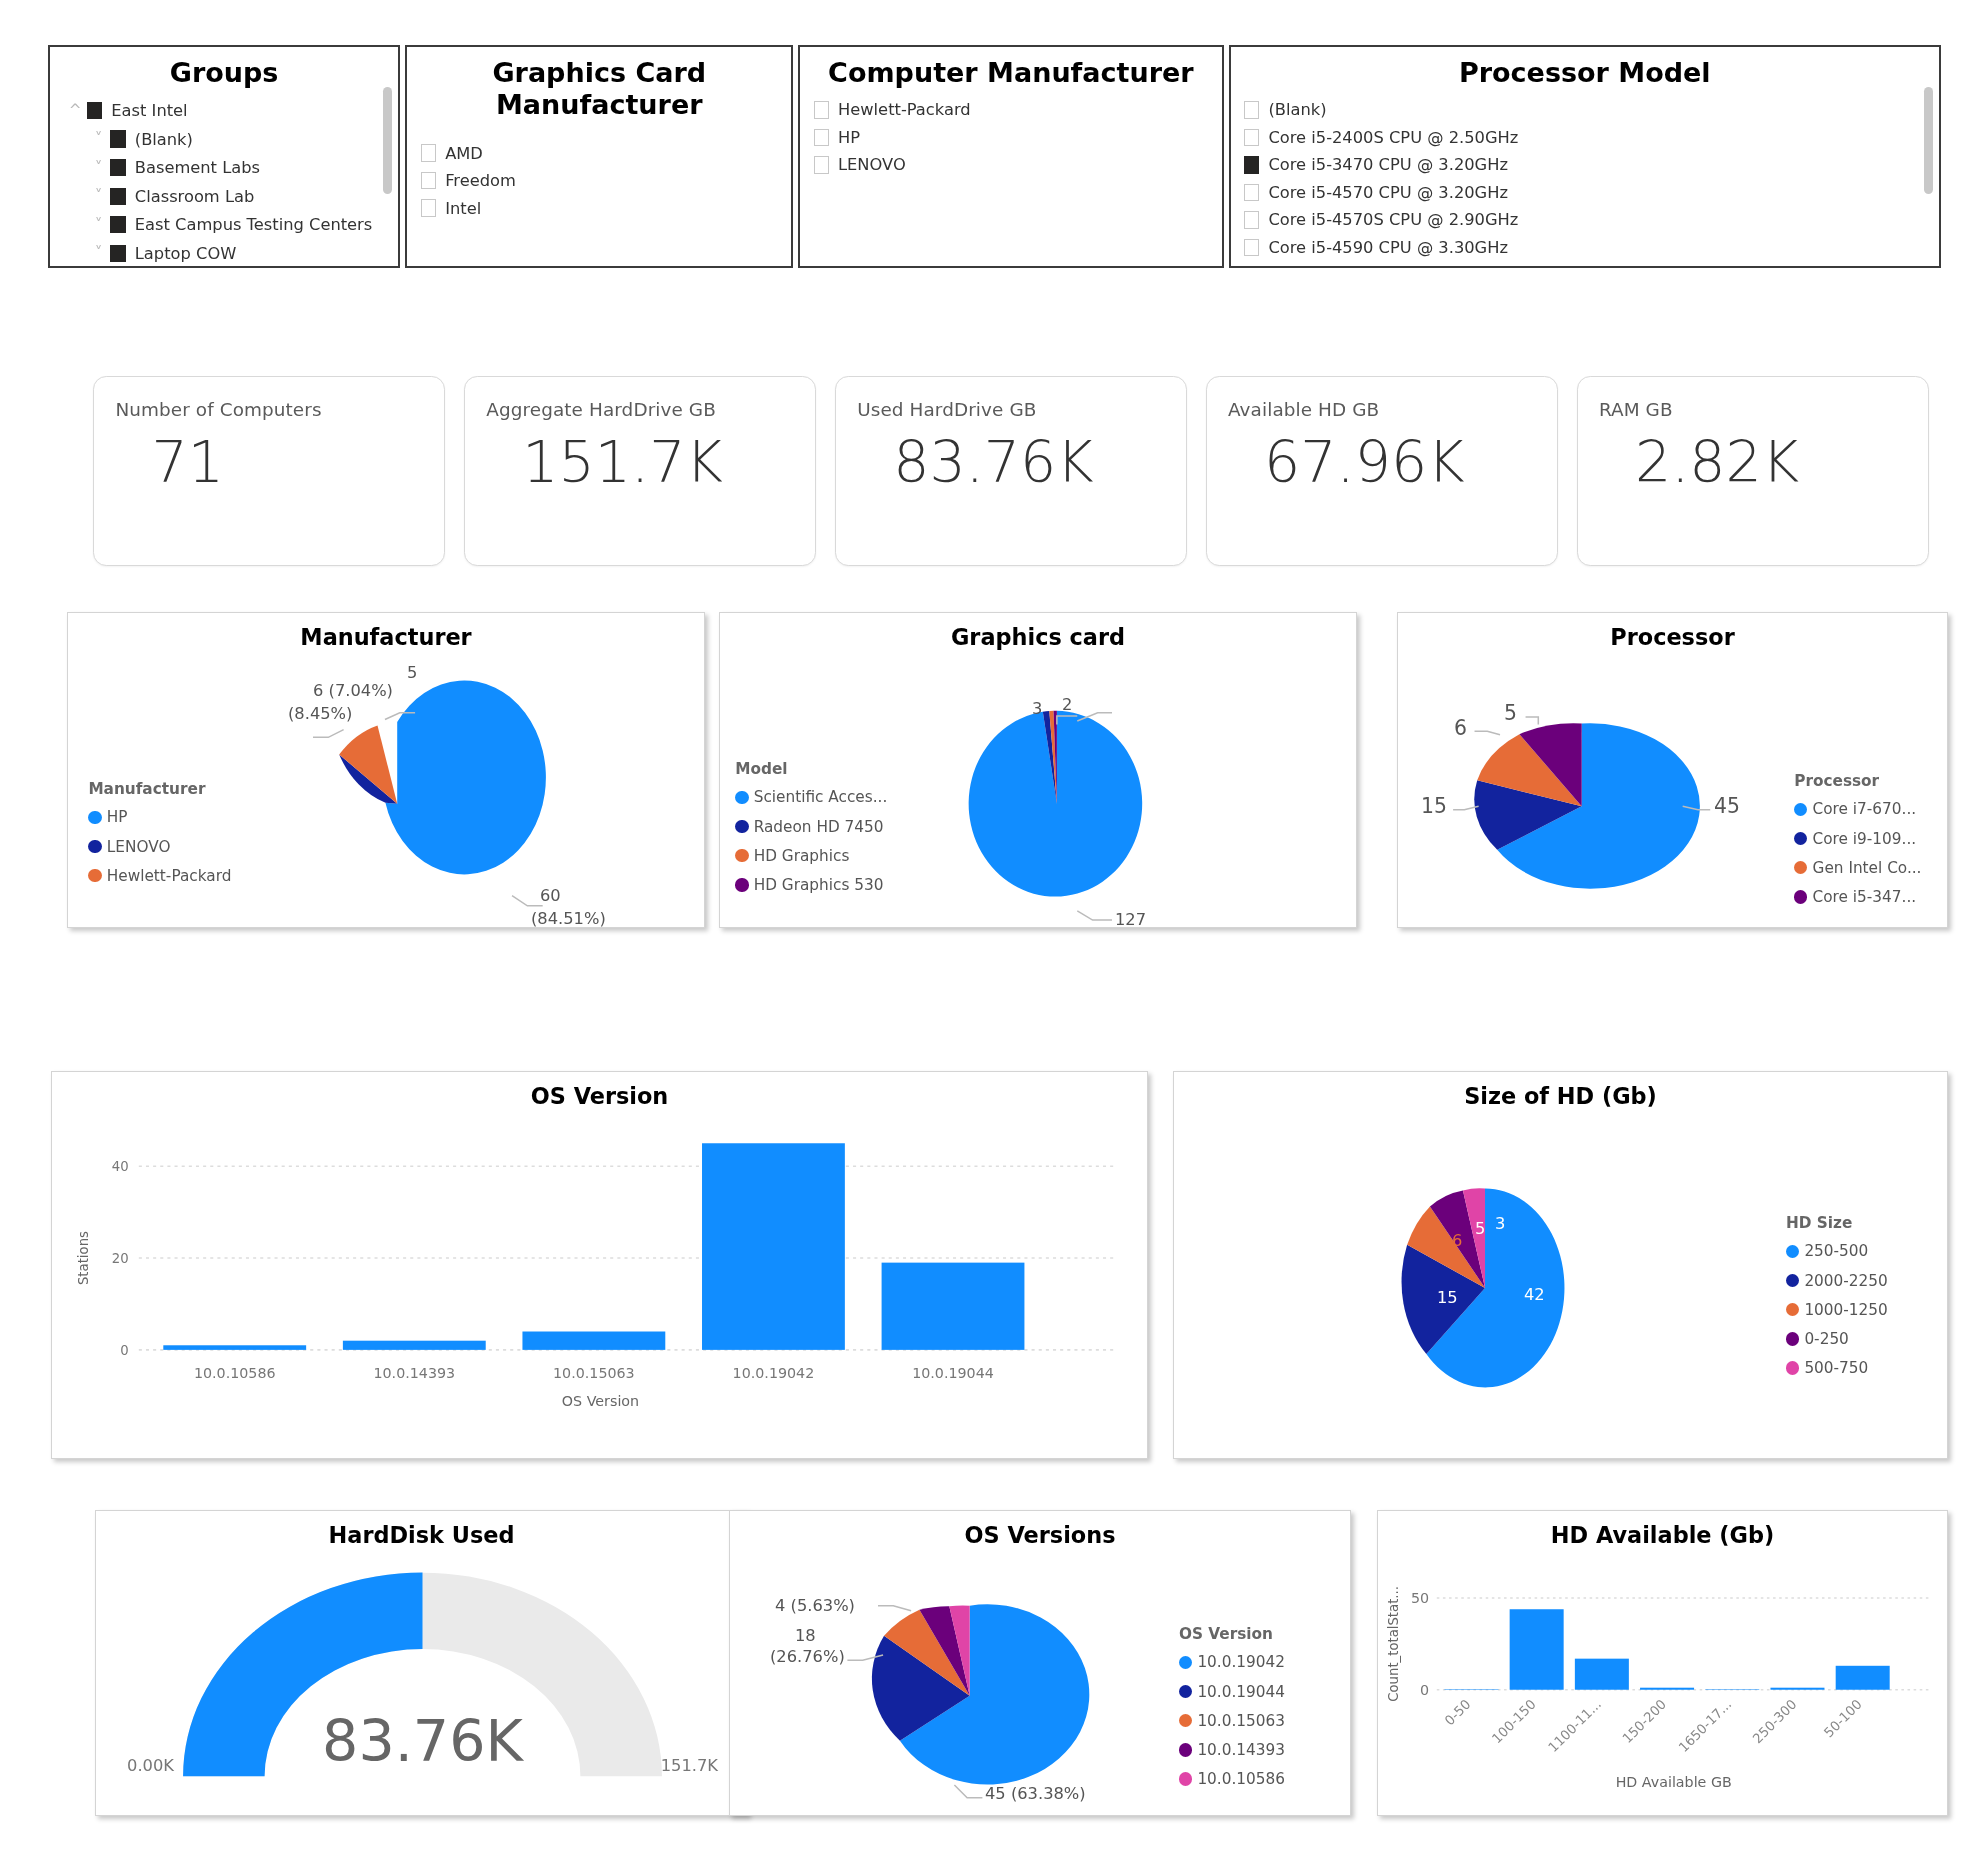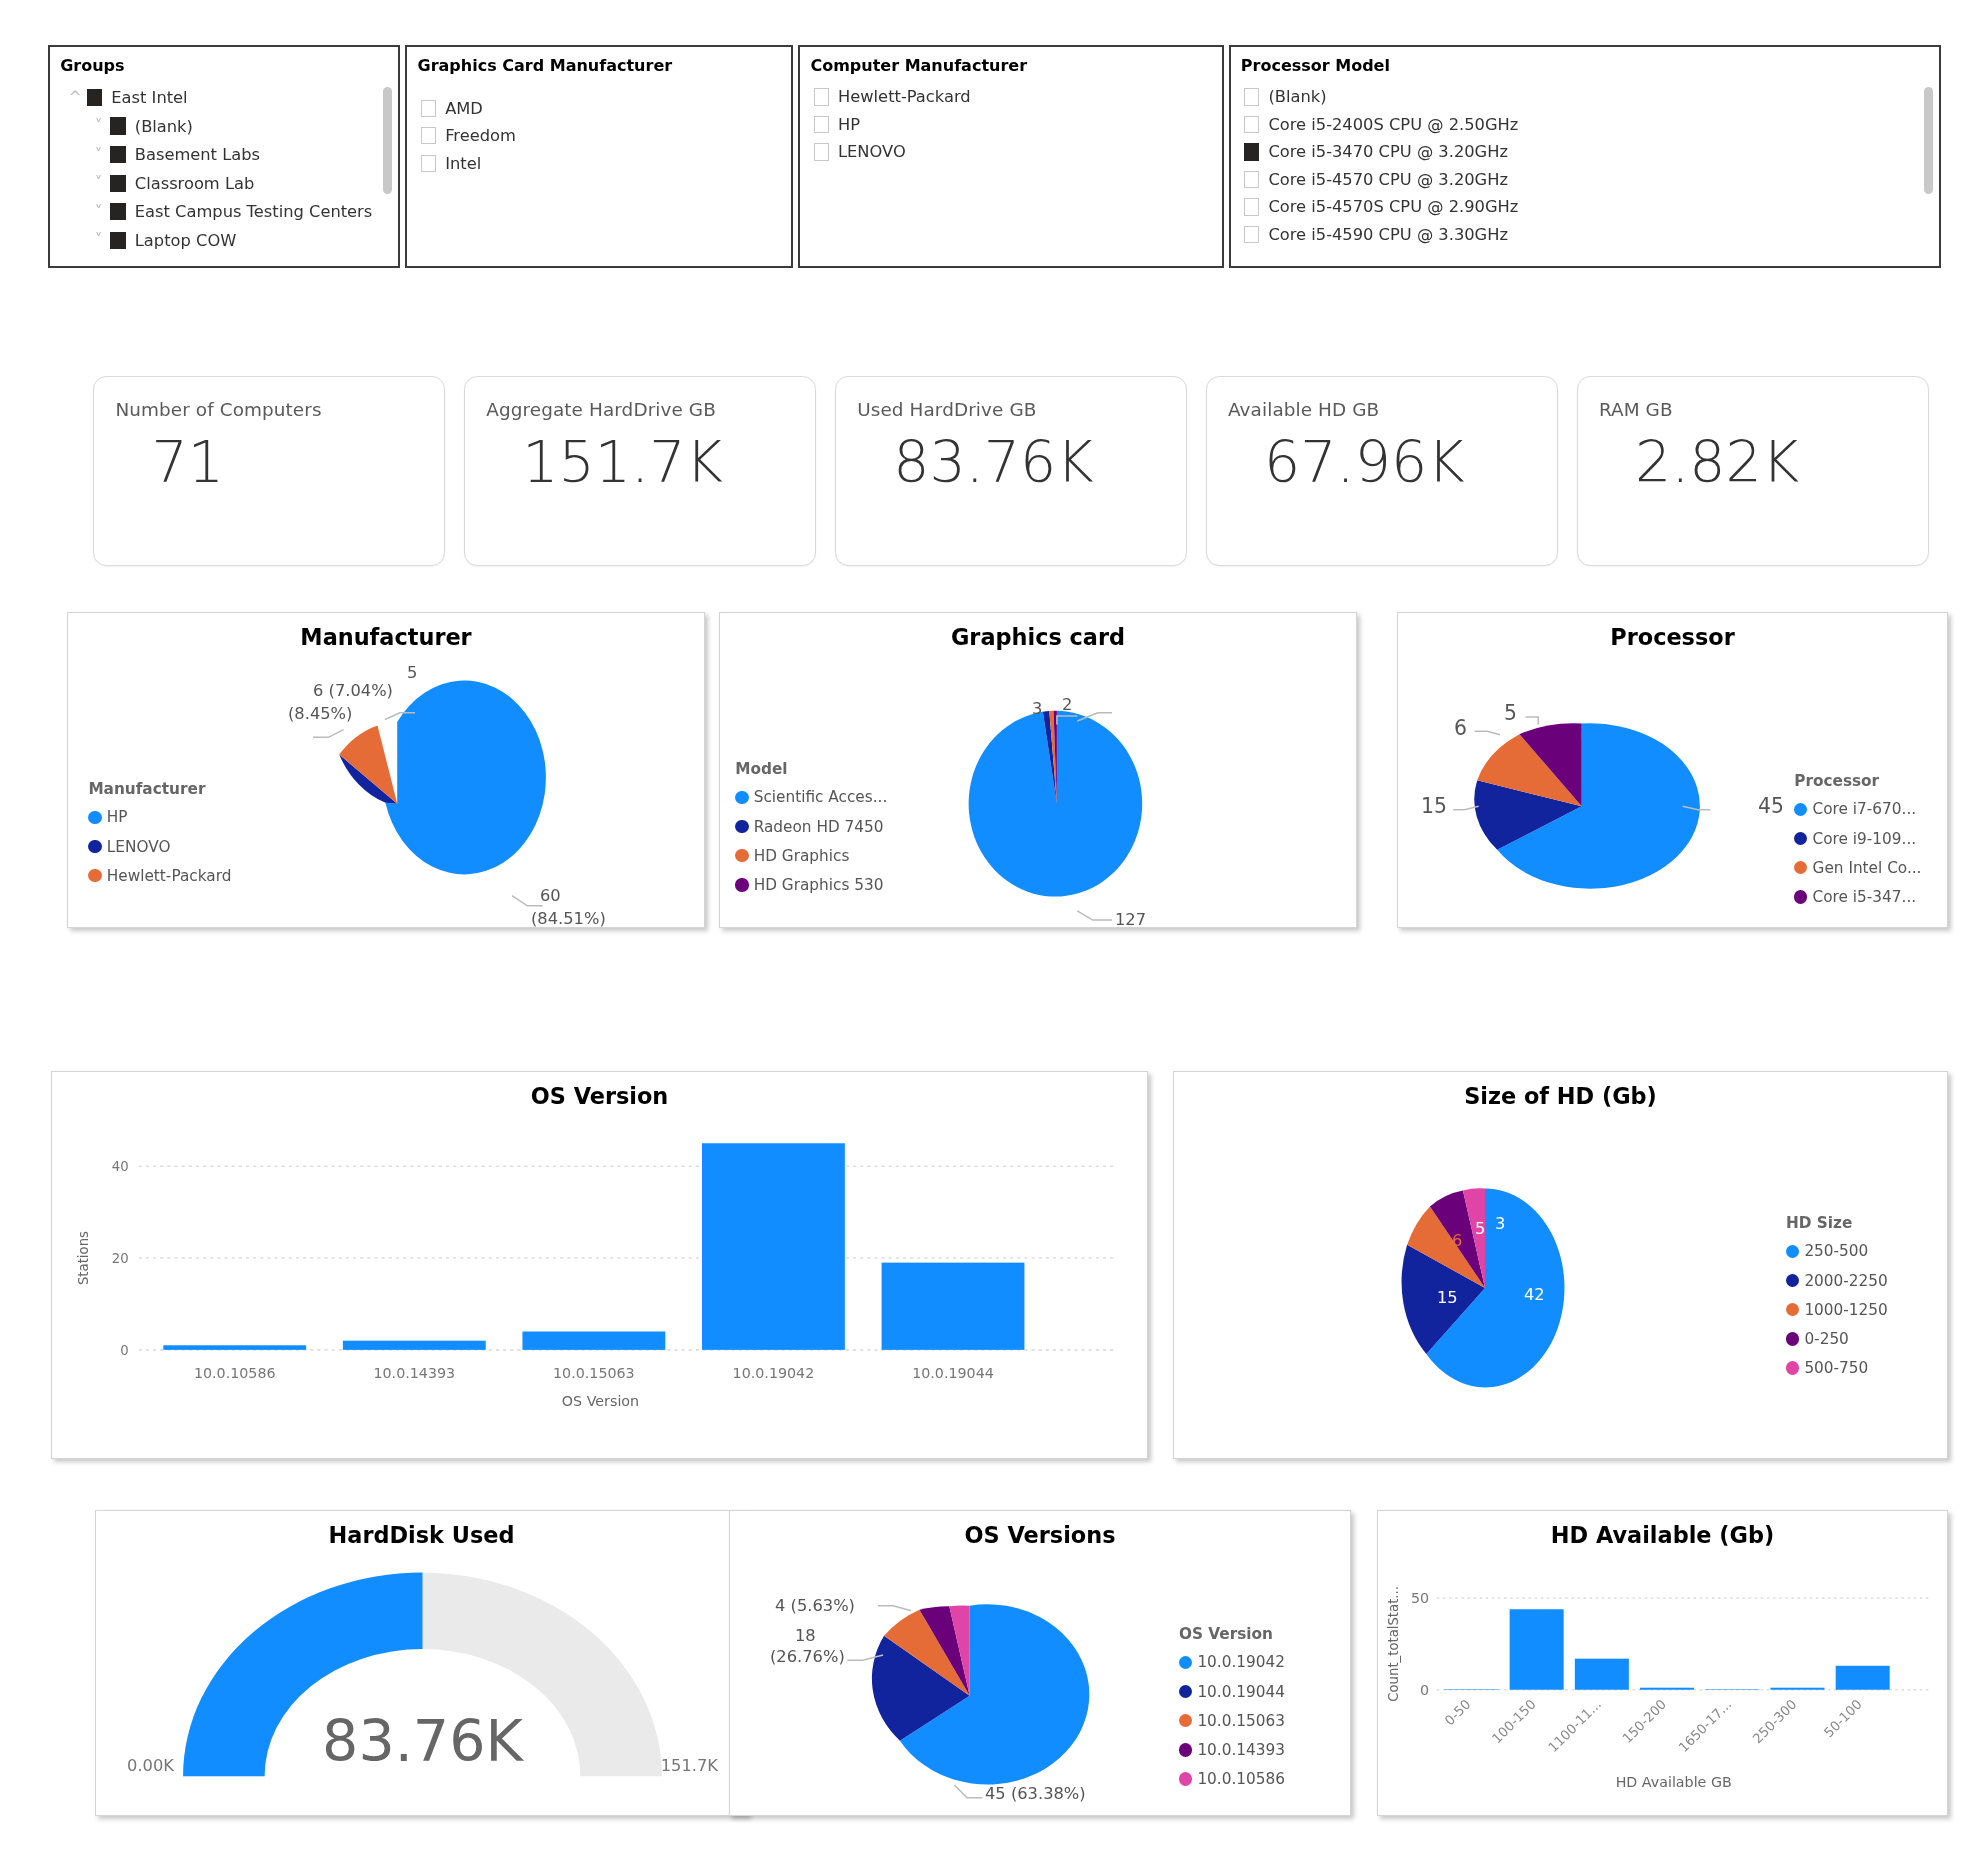--- a/index.html
+++ b/index.html
@@ -19,21 +19,21 @@
     display: flex; gap: 5.1px;
   }
   .slicer {
     background: #fff;
     border: 2px solid #3b3b3b;
     position: relative;
     padding: 7.1px 0 0 0;
     overflow: hidden;
   }
   .slicer-title {
-    font-size: 16px; font-weight: bold; 
+    font-size: 27px; font-weight: bold; text-align: center;
     color: #000; line-height: 1.18; padding: 3.1px 10.2px 0 10.2px;
   }
   .slicer-body { padding: 7.1px 13.3px 0 13.3px; }
   .slicer-scrollbar {
     position: absolute; right: 6.1px; top: 40px;
     width: 9.2px; height: 107px; background: #c8c8c8; border-radius: 4.6px;
   }
 
   
   .tree-row { display: flex; align-items: center; height: 28.6px; }
@@ -333,21 +333,21 @@
         <path d="M 230 255 L 108.0 113.8 A 215 162 0 0 1 230 93 Z" fill="#6B007B"></path>
       </g>
       <polyline points="275,95 275,80 250,80" fill="none" stroke="#bbb" stroke-width="3"></polyline>
       <polyline points="200,115 175,108 150,108" fill="none" stroke="#bbb" stroke-width="3"></polyline>
       <polyline points="158,255 130,262 108,262" fill="none" stroke="#bbb" stroke-width="3"></polyline>
       <polyline points="558,255 588,262 612,262" fill="none" stroke="#bbb" stroke-width="3"></polyline>
     </svg>
     <div class="pie-label" style="left:106px; top:51px; font-size:20.4px;">5</div>
     <div class="pie-label" style="left:56px; top:66px; font-size:20.4px;">6</div>
     <div class="pie-label" style="left:23px; top:144px; font-size:20.4px;">15</div>
-    <div class="pie-label" style="left:316px; top:144px; font-size:20.4px;margin-left:44px;">45</div>
+    <div class="pie-label" style="left:316px; top:144px; font-size:20.4px;">45</div>
   </div>
 </div>
 
 <div class="panel" style="left:51px; top:1071px; width:1097px; height:388px;">
   <div class="panel-title">OS Version</div>
   <svg width="1097" height="352" style="position:absolute;left:0;top:33px" viewBox="0 0 2150 690">
 
     <line x1="170" y1="480" x2="2080" y2="480" stroke="#ddd" stroke-width="3" stroke-dasharray="6,8"></line>
     <line x1="170" y1="300" x2="2080" y2="300" stroke="#ddd" stroke-width="3" stroke-dasharray="6,8"></line>
     <line x1="170" y1="120" x2="2080" y2="120" stroke="#ddd" stroke-width="3" stroke-dasharray="6,8"></line>

